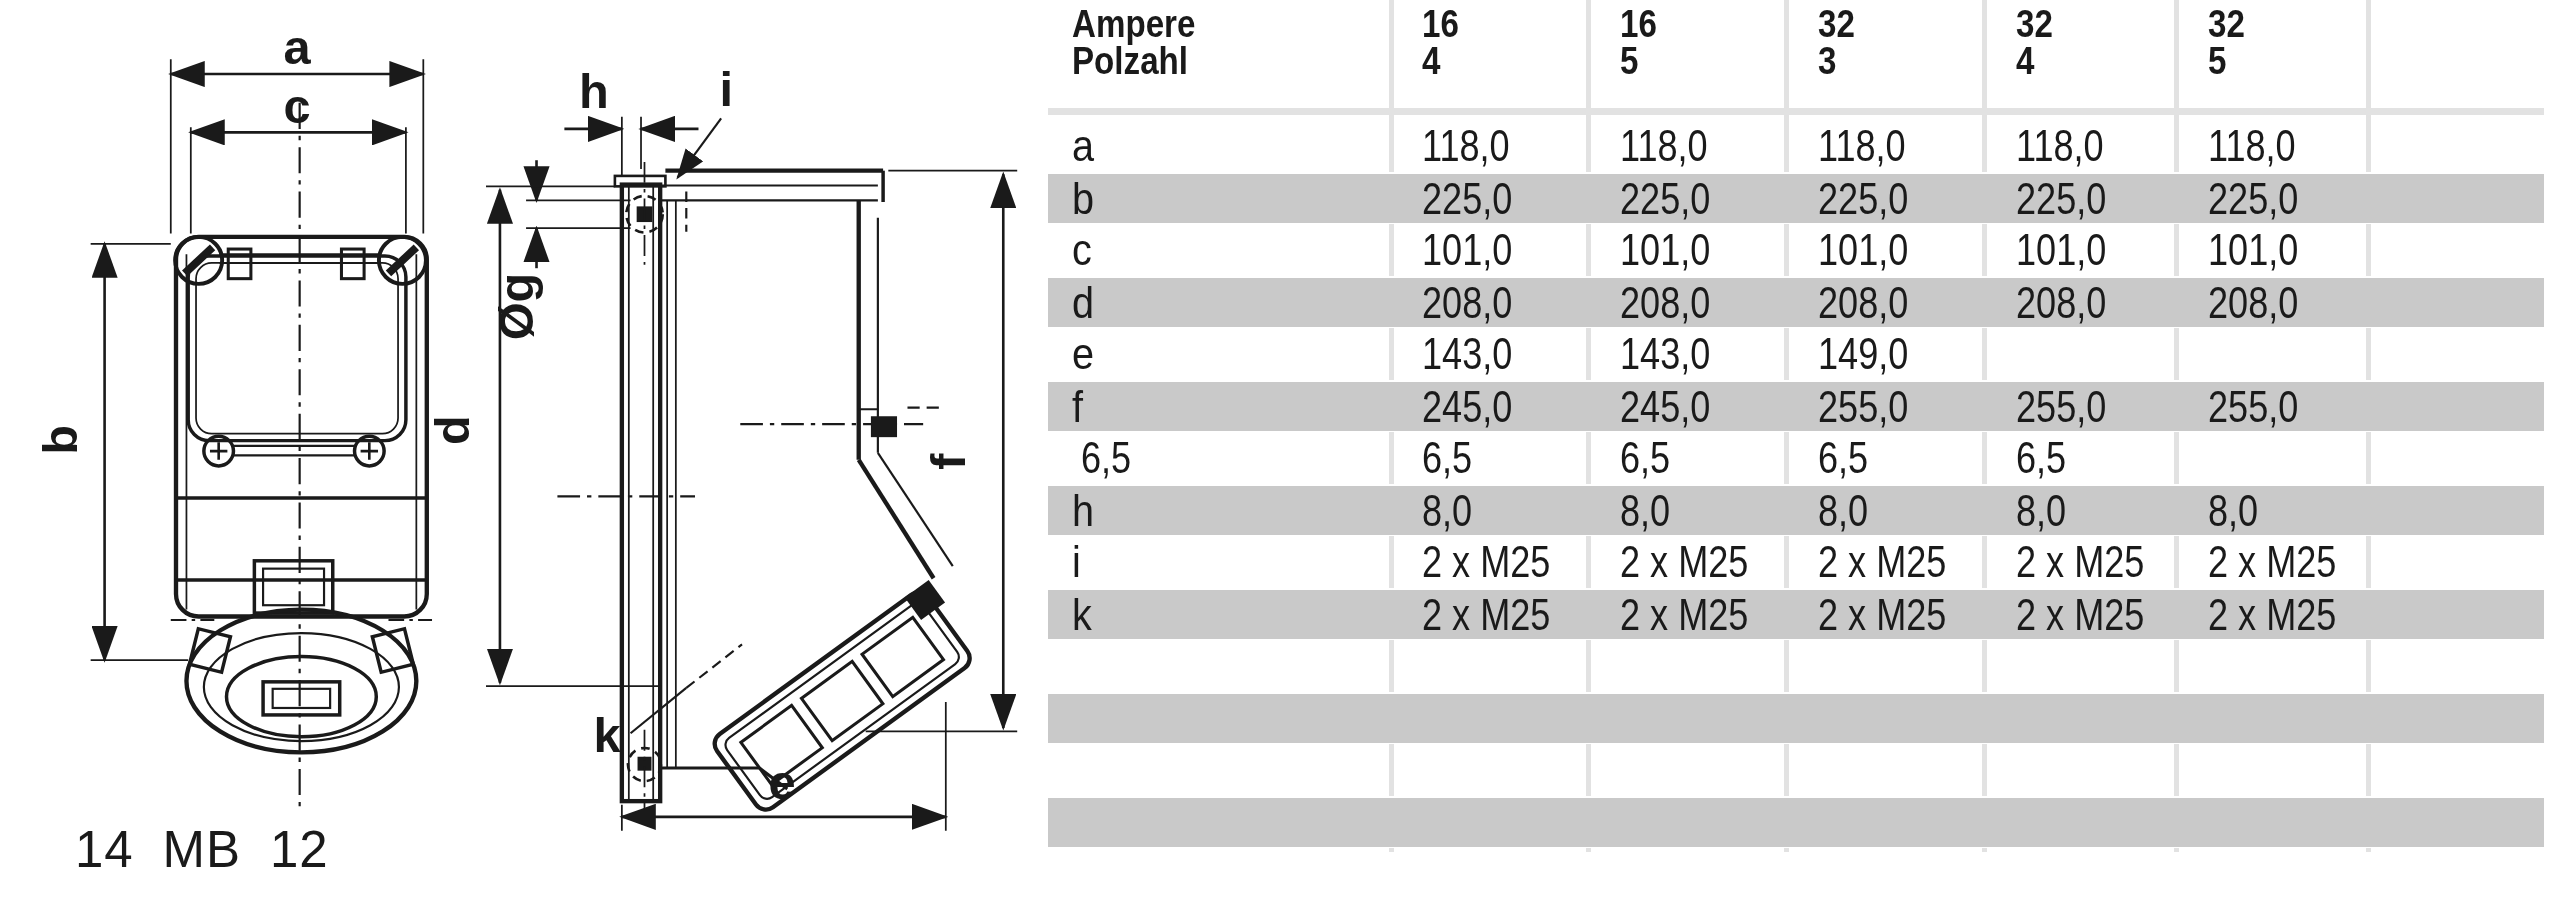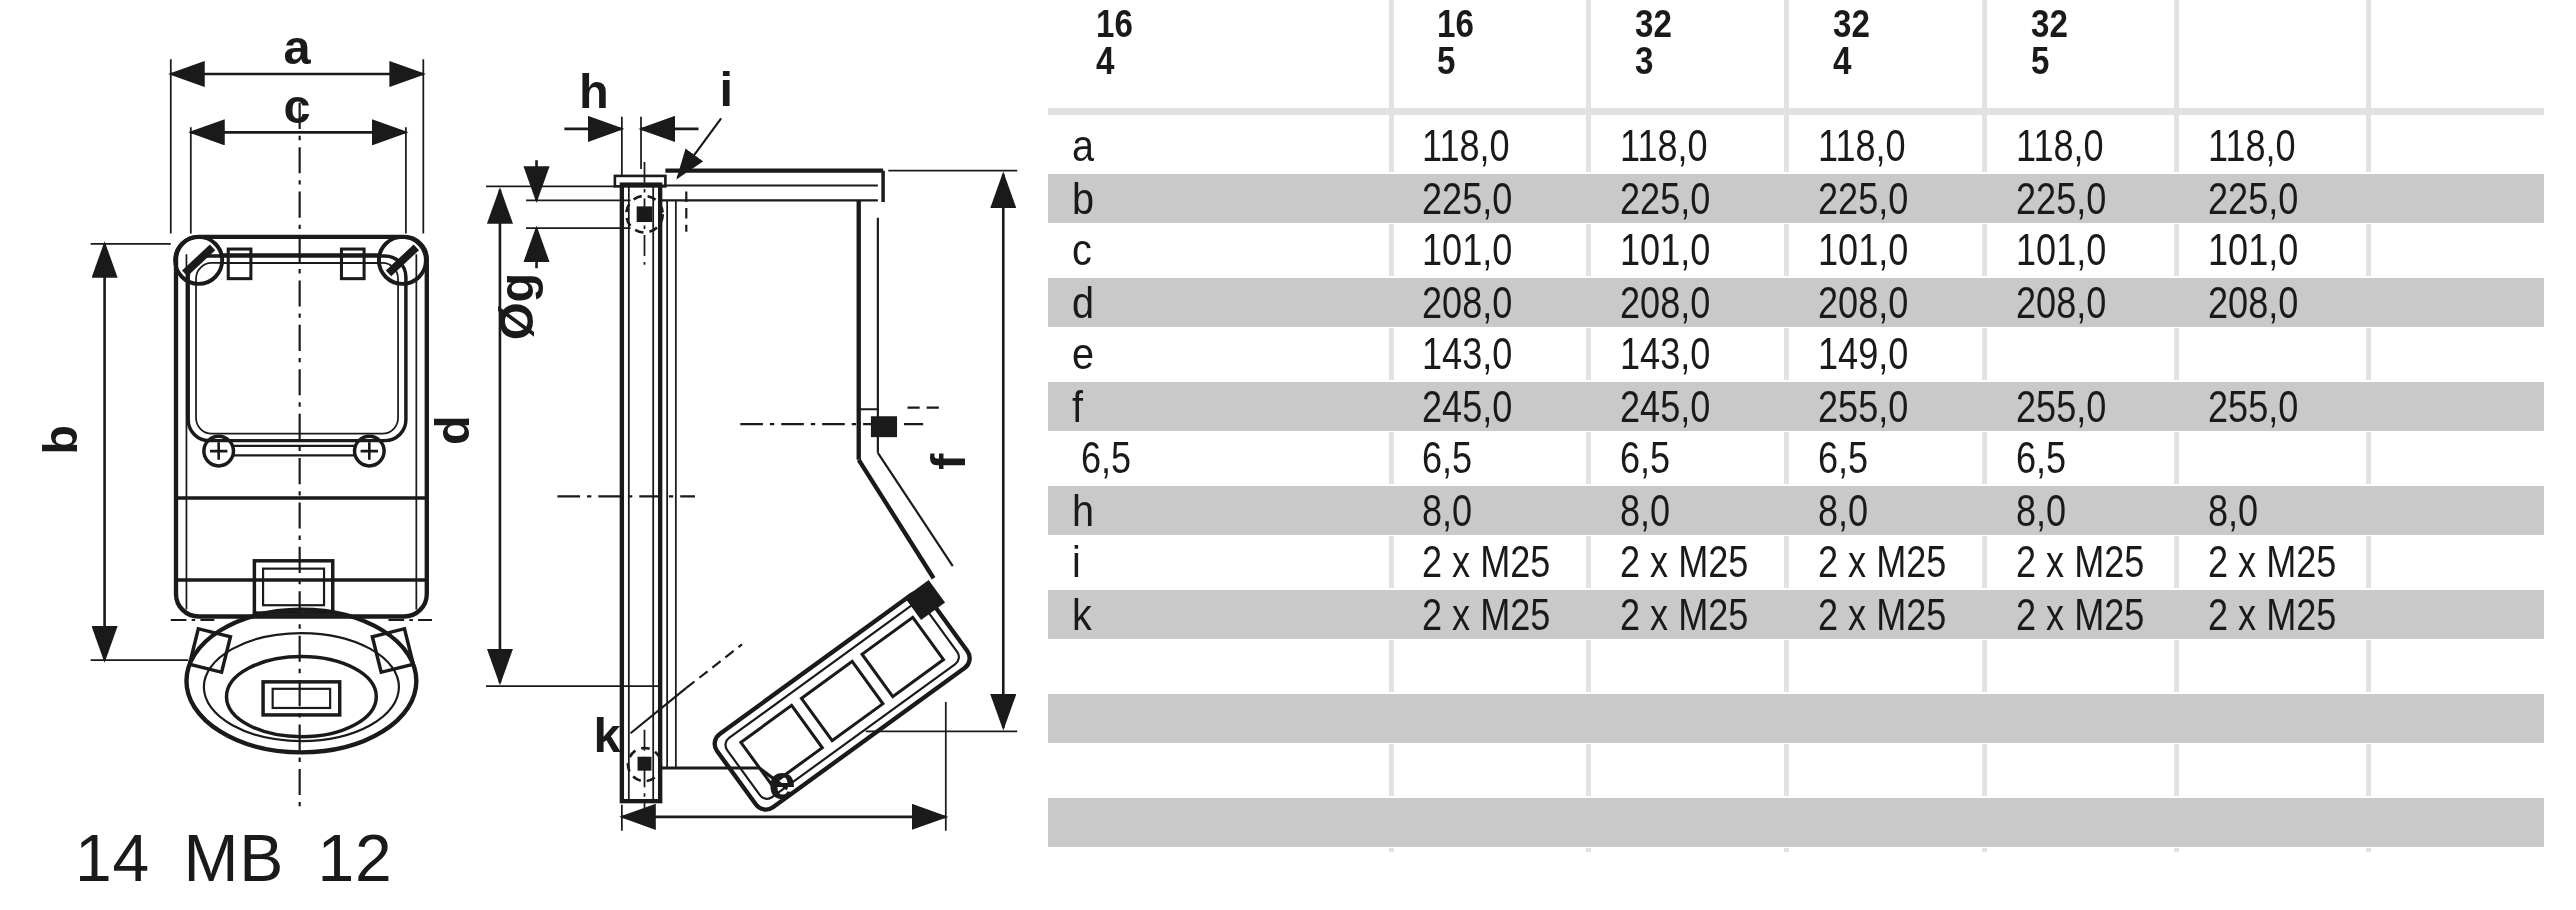--- a/index.html
+++ b/index.html
@@ -2,36 +2,36 @@
 <html style="font-size:14px"><head>
 <meta charset="utf-8">
 <style>
   html,body{margin:0;padding:0;background:#fff;}
   body{width:2576px;height:910px;position:relative;overflow:hidden;
        font-family:"Liberation Sans",sans-serif;color:#1a1a1a;}
   .stage{position:absolute;inset:0;}
 
   
   #drawing-svg{position:absolute;left:0;top:0;}
-  .caption{position:absolute;left:75px;top:820px;font-size:66px;font-weight:400;
+  .caption{position:absolute;left:75px;top:820px;font-size:51px;font-weight:400;
            letter-spacing:0.9px;word-spacing:14px;color:#1a1a1a;}
 
   
   .dtable{position:absolute;left:1048px;top:0;width:1496px;height:852px;}
   .divider{position:absolute;top:0;width:5.2px;height:852px;background:#e2e2e2;}
   .hdr-sep{position:absolute;left:0;top:108px;width:1496px;height:7px;background:#e2e2e2;}
 
   .tgrid{display:grid;grid-template-columns:341px 198px 198px 198px 192px 192px 1fr;}
 
   .thead{position:absolute;left:0;top:0;width:1496px;height:108px;padding-top:5.2px;box-sizing:border-box;}
   .hcell{overflow:visible;}
   .hline{font-weight:bold;font-size:39px;line-height:37px;white-space:nowrap;
          transform:scaleX(0.85);transform-origin:left center;}
   .hcell.lab{padding-left:23.5px;}
-  .hcell.val{padding-left:48px;}
+  .hcell.val{padding-left:33px;}
 
   .rows{position:absolute;left:0;top:120px;width:1496px;}
   .trow{height:52px;align-items:center;}
   .trow.gray{background:#c9c9c9;border-top:2.6px solid #fff;border-bottom:1.7px solid #fff;box-sizing:border-box;}
   .cell{white-space:nowrap;overflow:visible;}
   .cell.lab{padding-left:23.5px;}
   .cell.val{padding-left:33px;}
   .rowlab{display:inline-block;font-size:44px;transform:scaleX(0.9);transform-origin:left center;
           word-spacing:15.7px;}
   .valtxt{display:inline-block;font-size:44px;transform:scaleX(0.82);transform-origin:left center;}
@@ -212,20 +212,24 @@
   <div class="dtable">
     <div class="divider" style="left:341px"></div>
     <div class="divider" style="left:538px"></div>
     <div class="divider" style="left:736px"></div>
     <div class="divider" style="left:934px"></div>
     <div class="divider" style="left:1126px"></div>
     <div class="divider" style="left:1318px"></div>
     <div class="hdr-sep"></div>
 
     <div class="thead tgrid">
+      <div class="hcell lab">
+        <div class="hline">Ampere</div>
+        <div class="hline">Polzahl</div>
+      </div>
       <div class="hcell val">
         <div class="hline">16</div>
         <div class="hline">4</div>
       </div>
       <div class="hcell val">
         <div class="hline">16</div>
         <div class="hline">5</div>
       </div>
       <div class="hcell val">
         <div class="hline">32</div>

